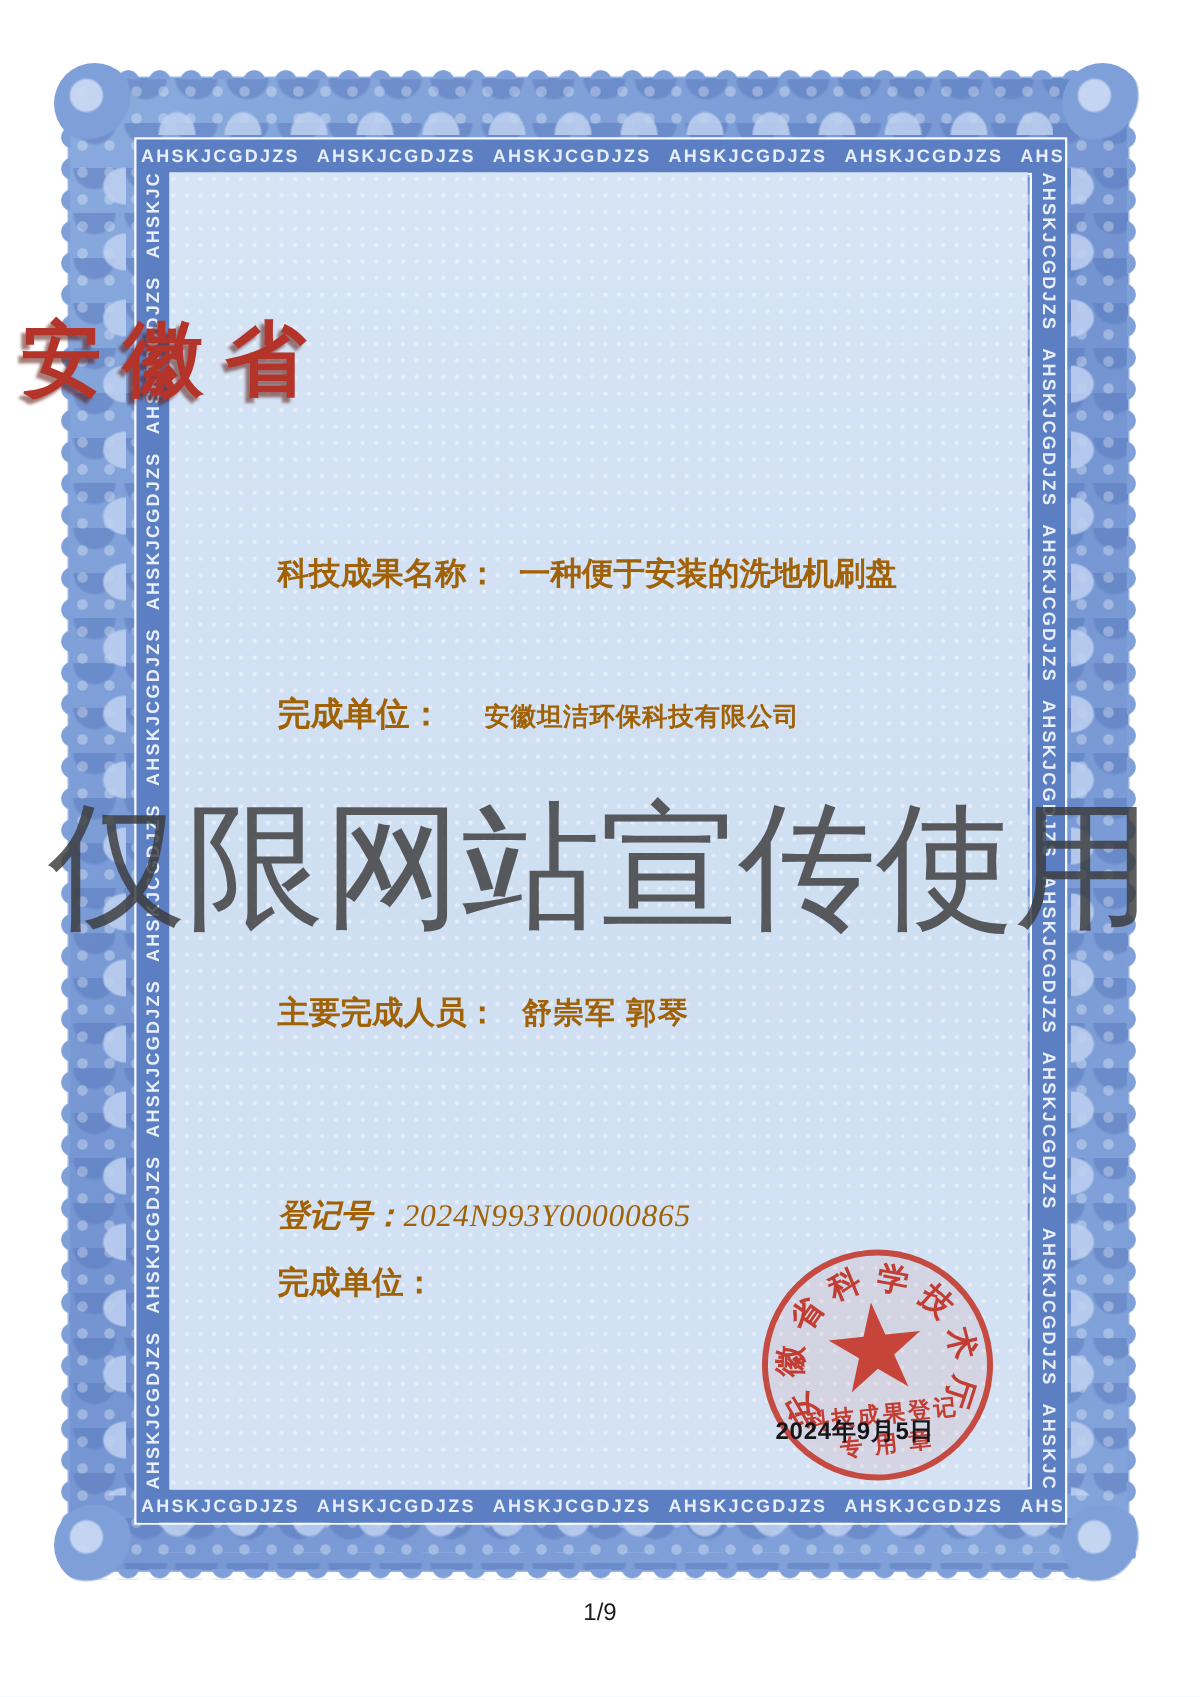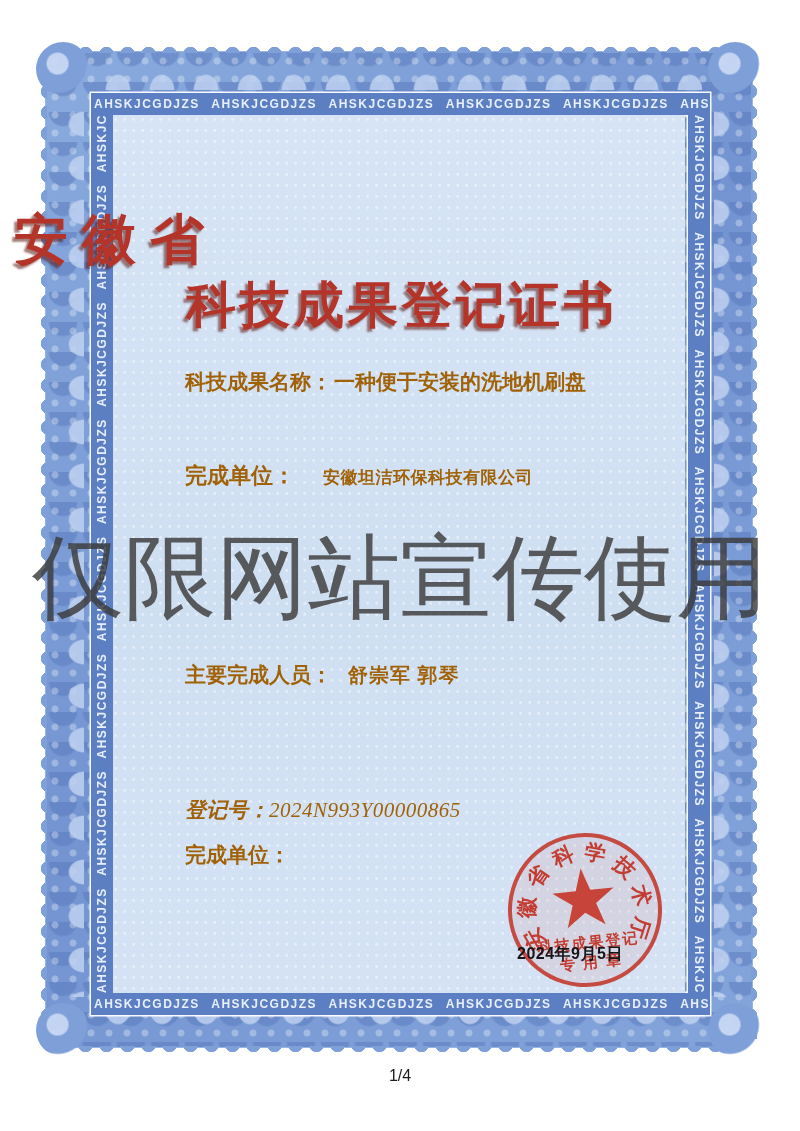--- a/index.html
+++ b/index.html
@@ -78,21 +78,21 @@
   .overlay { position:absolute; inset:0; }
   .title1 { position:absolute; left:0; right:0; top:204px; text-align:left;
     font-size:54px; font-weight:bold; letter-spacing:14px; padding-left:14px;
     color:#b5342a; text-shadow:-3px 3px 2px rgba(88,20,12,.55); }
   .title2 { position:absolute; left:0; right:0; top:272px; text-align:center;
     font-size:50px; font-weight:bold; letter-spacing:4px; padding-left:4px;
     color:#b5342a; text-shadow:-3px 3px 2px rgba(88,20,12,.55); }
 
   .field { position:absolute; left:185px; display:flex; align-items:baseline; color:#a16207; }
   .f-label { font-weight:bold; }
-  .f-name  { top:368px; } .f-name .f-label { font-size:21px; } .f-name .f-value { font-size:21px; font-weight:bold; margin-left:2px; }
+  .f-name  { top:368px; } .f-name .f-label { font-size:21px; } .f-name .f-value { font-size:21px; font-weight:bold; margin-left:14px; }
   .f-unit  { top:461px; } .f-unit .f-label { font-size:22px; } .f-unit .f-value { font-size:17px; font-weight:bold; margin-left:28px; letter-spacing:.5px; }
   .f-person{ top:661px; } .f-person .f-label { font-size:21px; } .f-person .f-value { font-size:20px; font-weight:bold; margin-left:16px; letter-spacing:1px; }
   .f-regno { top:796px;font-style:italic; } .f-regno .f-label { font-size:21px; } .f-regno .f-value { font-size:21px; font-family:"Liberation Serif", serif; letter-spacing:.5px; }
   .f-agency{ top:841px; } .f-agency .f-label { font-size:21px; } .f-agency .f-value { font-size:21px; font-weight:bold; margin-left:16px; letter-spacing:1px; }
 
   
   .seal { position:absolute; left:508px; top:833px; width:154px; height:154px;
     border:4.5px solid rgba(195,55,42,.88); border-radius:50%;
     transform:rotate(-6deg);
     background:radial-gradient(circle, rgba(220,90,75,.10) 0 60%, rgba(220,90,75,.03) 100%); }
@@ -143,21 +143,20 @@
       <div class="band band-h band-bottom">AHSKJCGDJZS AHSKJCGDJZS AHSKJCGDJZS AHSKJCGDJZS AHSKJCGDJZS AHSKJCGDJZS AHSKJCGDJZS AHSKJCGDJZS AHSKJCGDJZS</div>
       <div class="band band-v band-left">AHSKJCGDJZS AHSKJCGDJZS AHSKJCGDJZS AHSKJCGDJZS AHSKJCGDJZS AHSKJCGDJZS AHSKJCGDJZS AHSKJCGDJZS AHSKJCGDJZS AHSKJCGDJZS AHSKJCGDJZS</div>
       <div class="band band-v band-right">AHSKJCGDJZS AHSKJCGDJZS AHSKJCGDJZS AHSKJCGDJZS AHSKJCGDJZS AHSKJCGDJZS AHSKJCGDJZS AHSKJCGDJZS AHSKJCGDJZS AHSKJCGDJZS AHSKJCGDJZS</div>
     </div>
 
     <div class="inner"></div>
   </div>
 
   <div class="overlay">
     <div class="title1">安徽省</div>
-    <div class="title2">科技成果登记证书</div>
 
     <div class="field f-name">
       <span class="f-label">科技成果名称：</span>
       <span class="f-value">一种便于安装的洗地机刷盘</span>
     </div>
 
     <div class="field f-unit">
       <span class="f-label">完成单位：</span>
       <span class="f-value">安徽坦洁环保科技有限公司</span>
     </div>
@@ -190,14 +189,14 @@
       <div class="seal-star">★</div>
       <div class="seal-row1">科技成果登记</div>
       <div class="seal-row2">专用章</div>
     </div>
 
     <div class="issue-date">2024年9月5日</div>
   </div>
 
   <div class="watermark">仅限网站宣传使用</div>
 
-  <div class="page-indicator">1/4</div>
+  <div class="page-indicator">1/9</div>
 </div>
 
 </body></html>

